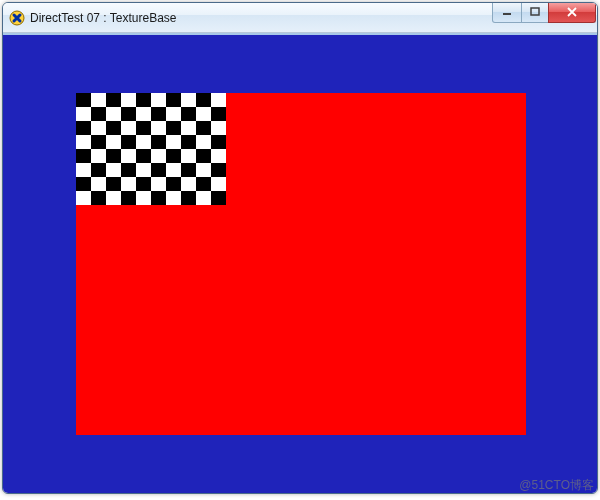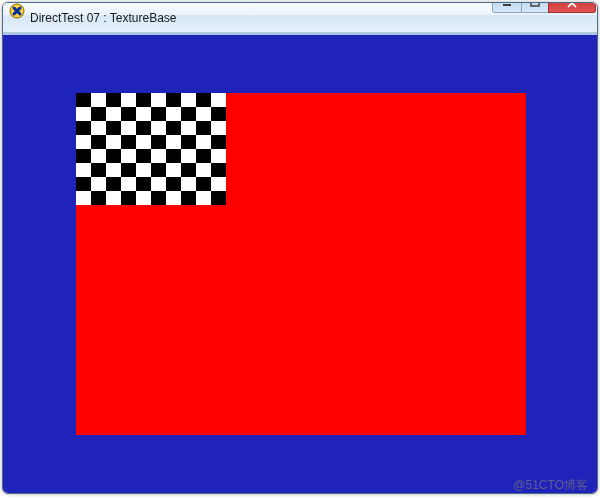--- a/index.html
+++ b/index.html
@@ -20,20 +20,21 @@
       overflow: hidden;
       box-shadow: 0 0 4px rgba(0,0,0,0.3);
       display: flex;
       flex-direction: column;
       background: #fff;
     }
     .titlebar {
       height: 30px;
       background: linear-gradient(to bottom, #f7fbff 0%, #eaf3fb 40%, #d7e7f5 41%, #e6f0fa 100%);
       display: flex;
+      align-items: center;
       padding: 0 0 0 6px;
       border-bottom: 1px solid #b8c8d8;
       font-size: 12px;
       color: #1a1a1a;
     }
     .app-icon {
       width: 16px; height: 16px;
       margin-right: 5px;
       display: flex; align-items: center; justify-content: center;
     }
@@ -90,21 +91,21 @@
       height: 112px;
       display: grid;
       grid-template-columns: repeat(10, 1fr);
       grid-template-rows: repeat(8, 1fr);
     }
     .checker div.b { background: #000; }
     .checker div.w { background: #fff; }
 
     .watermark {
       position: absolute;
-      right: 12px;
+      right: 6px;
       bottom: 6px;
       font-size: 12px;
       color: rgba(120,120,120,0.7);
     }
   </style>
 </head>
 <body>
 
 <div class="window">
   <div class="titlebar">

